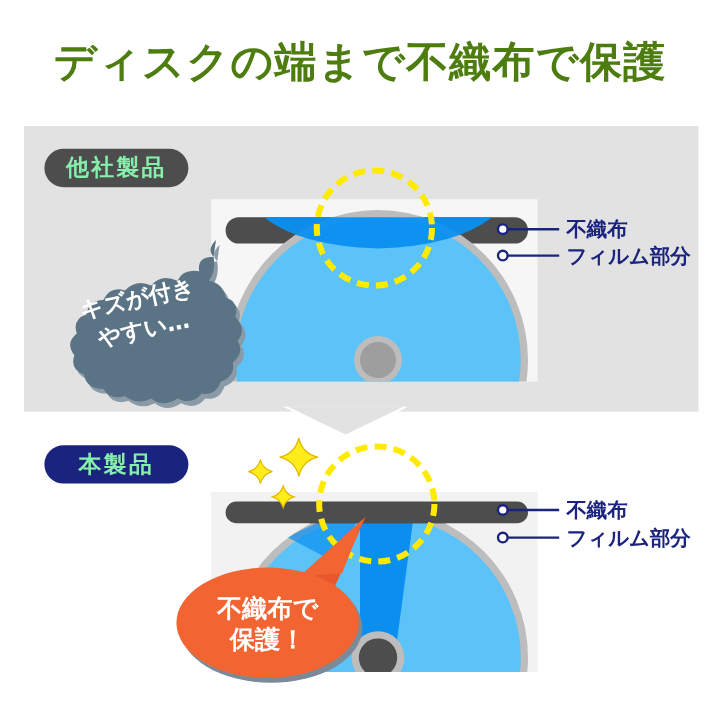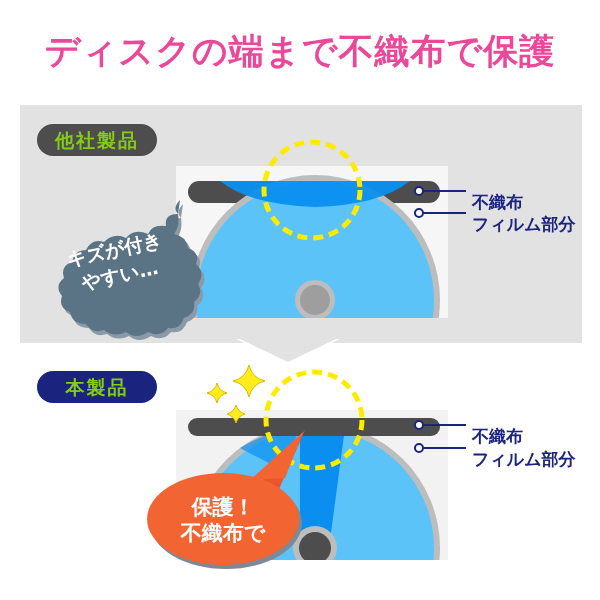--- a/index.html
+++ b/index.html
@@ -1,33 +1,33 @@
 <!DOCTYPE html>
 <html><head>
 <meta charset="utf-8">
 <style>
   html, body { margin:0; padding:0; }
   body { width:600px; height:600px; background:#ffffff; position:relative; overflow:hidden;
          font-family:"DejaVu Sans", "Liberation Sans", sans-serif; }
   .title { position:absolute; left:0; top:28px; width:600px; text-align:center;
-           font-size:35px; font-weight:bold; color:#ec4899; letter-spacing:1px; }
+           font-size:35px; font-weight:bold; color:#4d7c0f; letter-spacing:1px; }
   .panel { position:absolute; left:20px; width:562px; }
   .panel-gray { top:105px; height:238px; background:#e2e2e2; }
   .arrow { position:absolute; left:240px; top:339px; width:0; height:0;
            border-left:48px solid transparent; border-right:48px solid transparent;
            border-top:23px solid #e2e2e2; z-index:3; }
   .arrow-outline { position:absolute; left:236px; top:339px; width:0; height:0;
            border-left:52px solid transparent; border-right:52px solid transparent;
            border-top:26px solid #ffffff; z-index:2; }
-  .pill { position:absolute; height:32px; border-radius:16px; color:#84cc16; font-weight:bold;
+  .pill { position:absolute; height:32px; border-radius:16px; color:#86efac; font-weight:bold;
           font-size:19px; line-height:32px; text-align:center; letter-spacing:2px; }
   .pill-gray { left:37px; top:124px; width:120px; background:#4d4d4d; }
   .pill-blue { left:37px; top:371px; width:120px; background:#1a237e; }
   .scene { position:absolute; }
-  .label { position:absolute; color:#1a237e; font-weight:bold; font-size:17px; white-space:nowrap;margin-top:11px; }
+  .label { position:absolute; color:#1a237e; font-weight:bold; font-size:17px; white-space:nowrap; }
   .speech { position:absolute; color:#fff; font-weight:bold; text-align:center; }
 </style>
 </head>
 <body>
 
 <div class="title">ディスクの端まで不織布で保護</div>
 
 <div class="panel panel-gray"></div>
 <div class="arrow-outline"></div>
 <div class="arrow"></div>
@@ -103,21 +103,21 @@
 </div>
 
 <div class="label" style="left:472px;top:180px;">不織布</div>
 <div class="label" style="left:472px;top:202px;">フィルム部分</div>
 
 <div class="pill pill-blue">本製品</div>
 <div class="label" style="left:472px;top:414px;">不織布</div>
 <div class="label" style="left:472px;top:437px;">フィルム部分</div>
 
 <div class="speech" style="left:150px;top:494px;width:146px;font-size:21px;line-height:26px;">
+  <div>不織布で</div>
   <div>保護！</div>
-  <div>不織布で</div>
 </div>
 
 <style>
   svg.scene { z-index:1; }
   .pill, .label, .speech, .title { z-index:4; }
   .arrow, .arrow-outline { z-index:2; }
 </style>
 
 </body></html>

